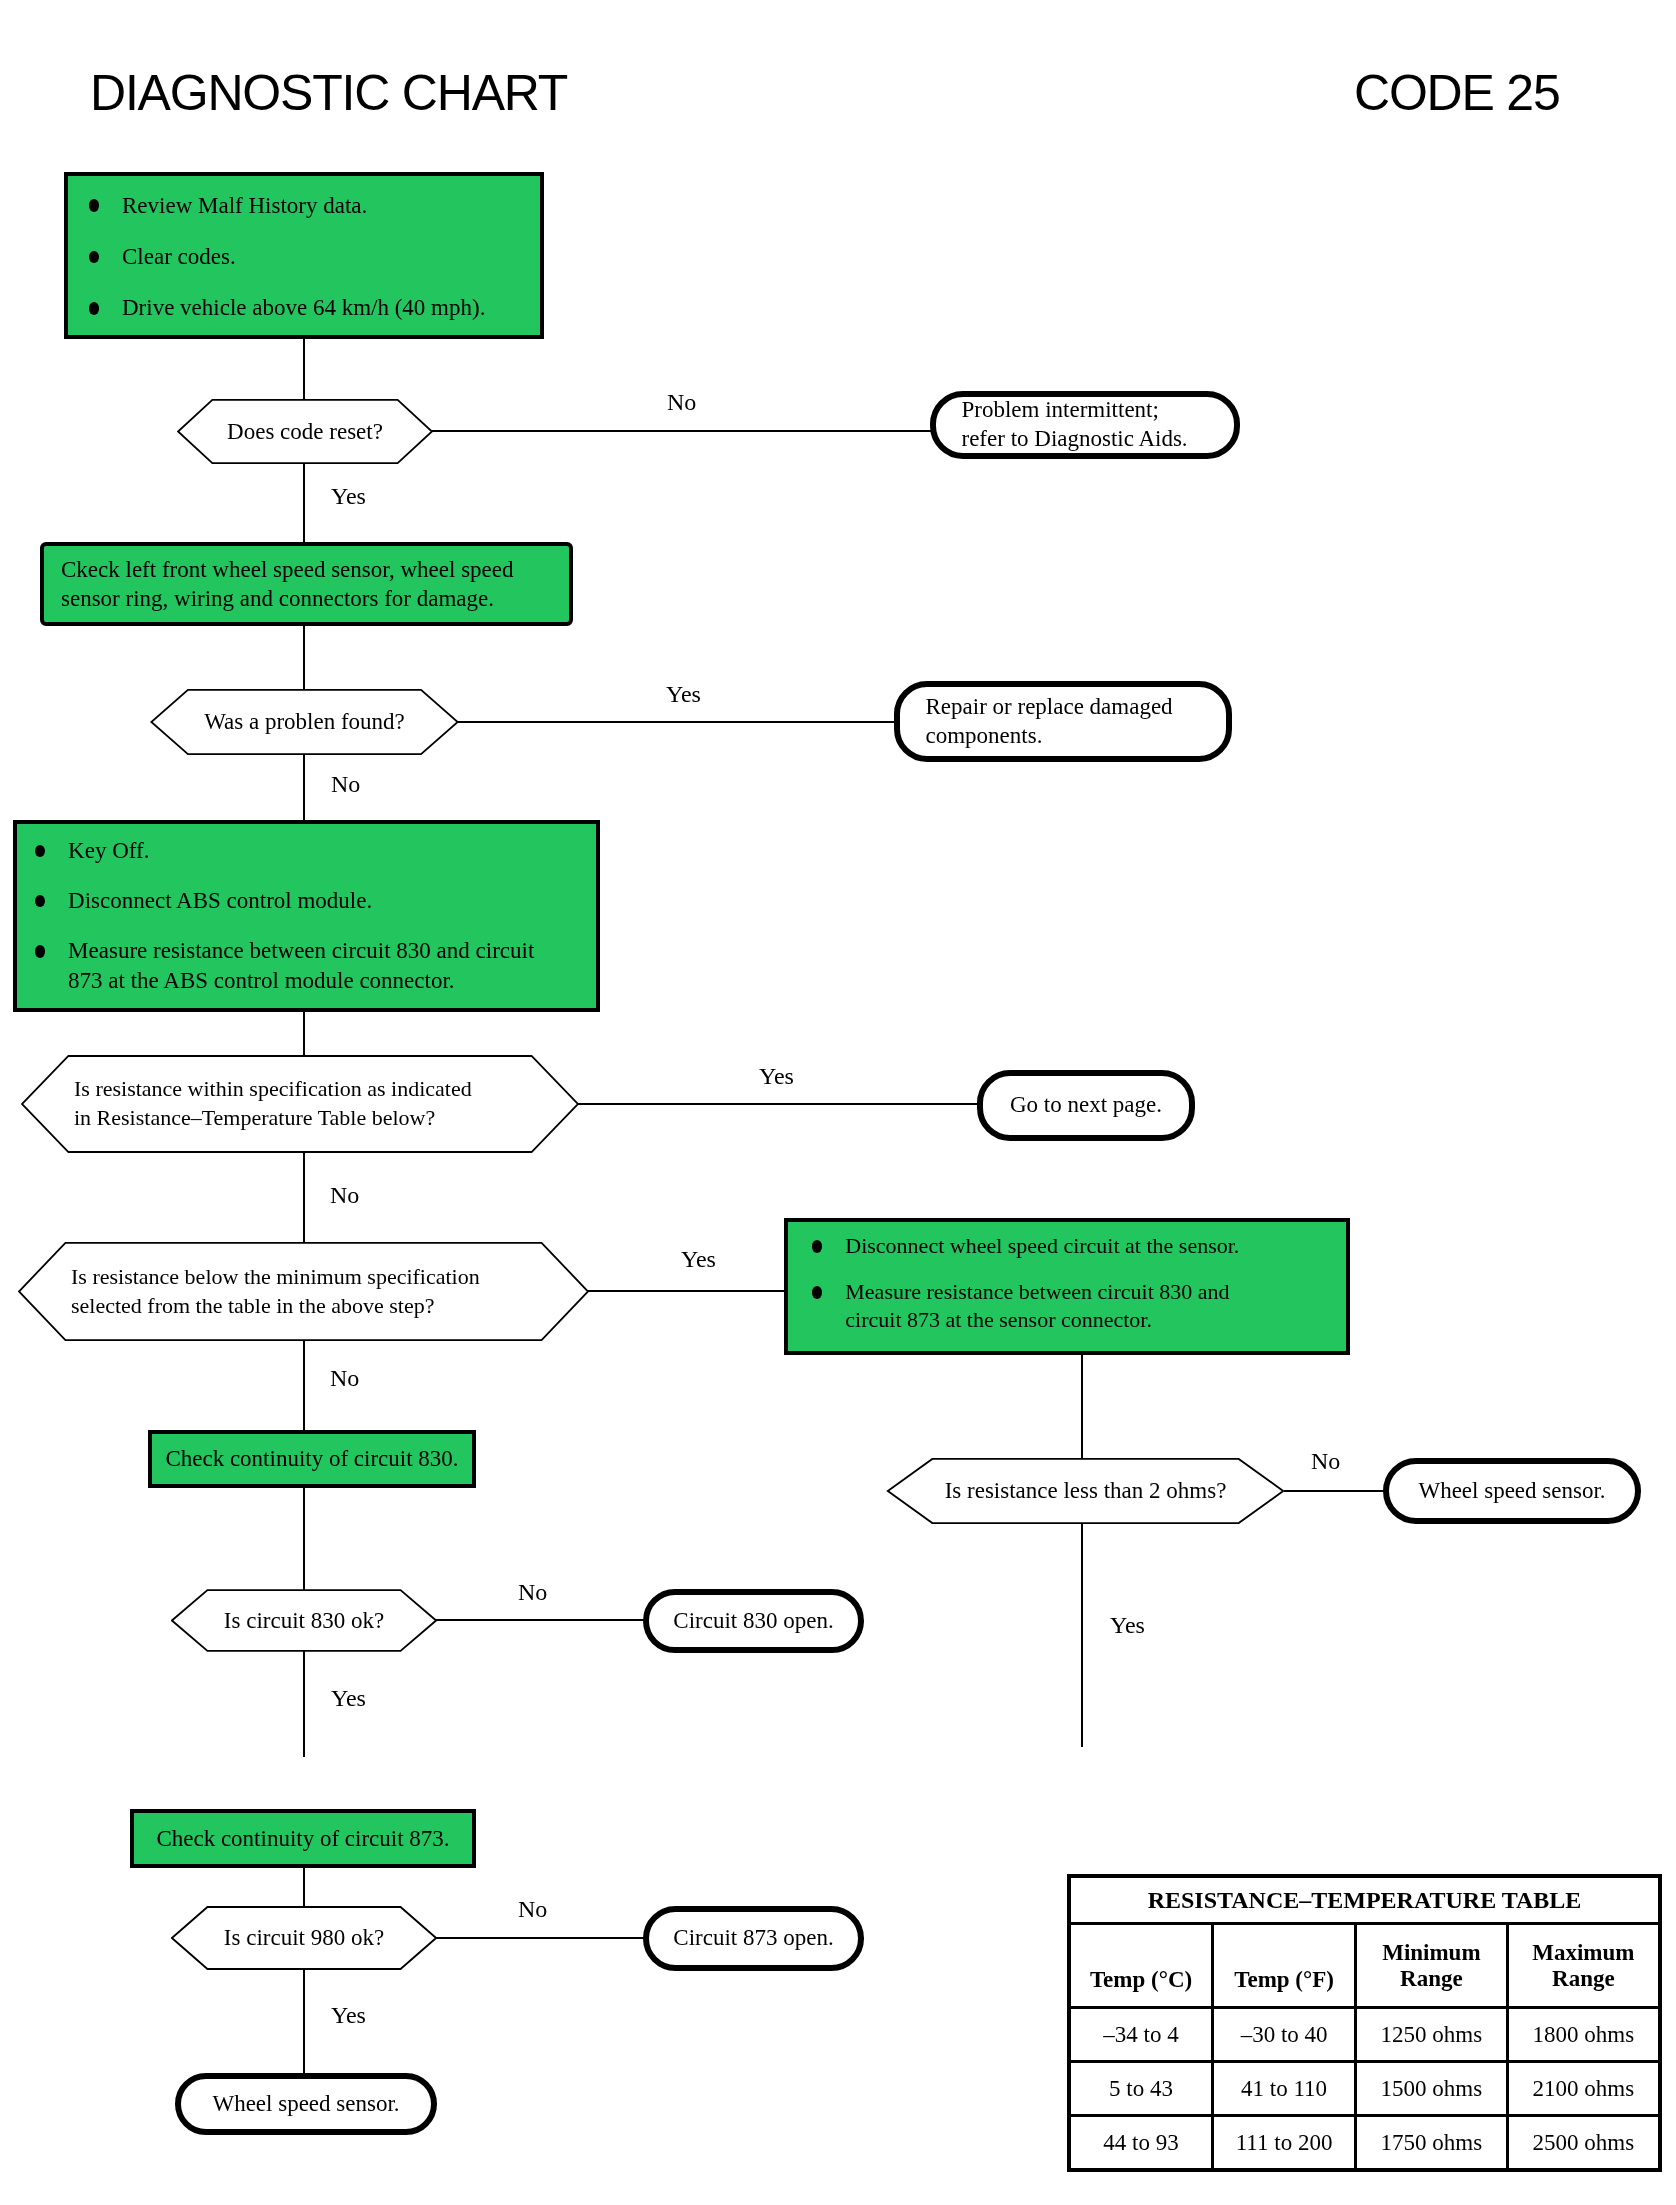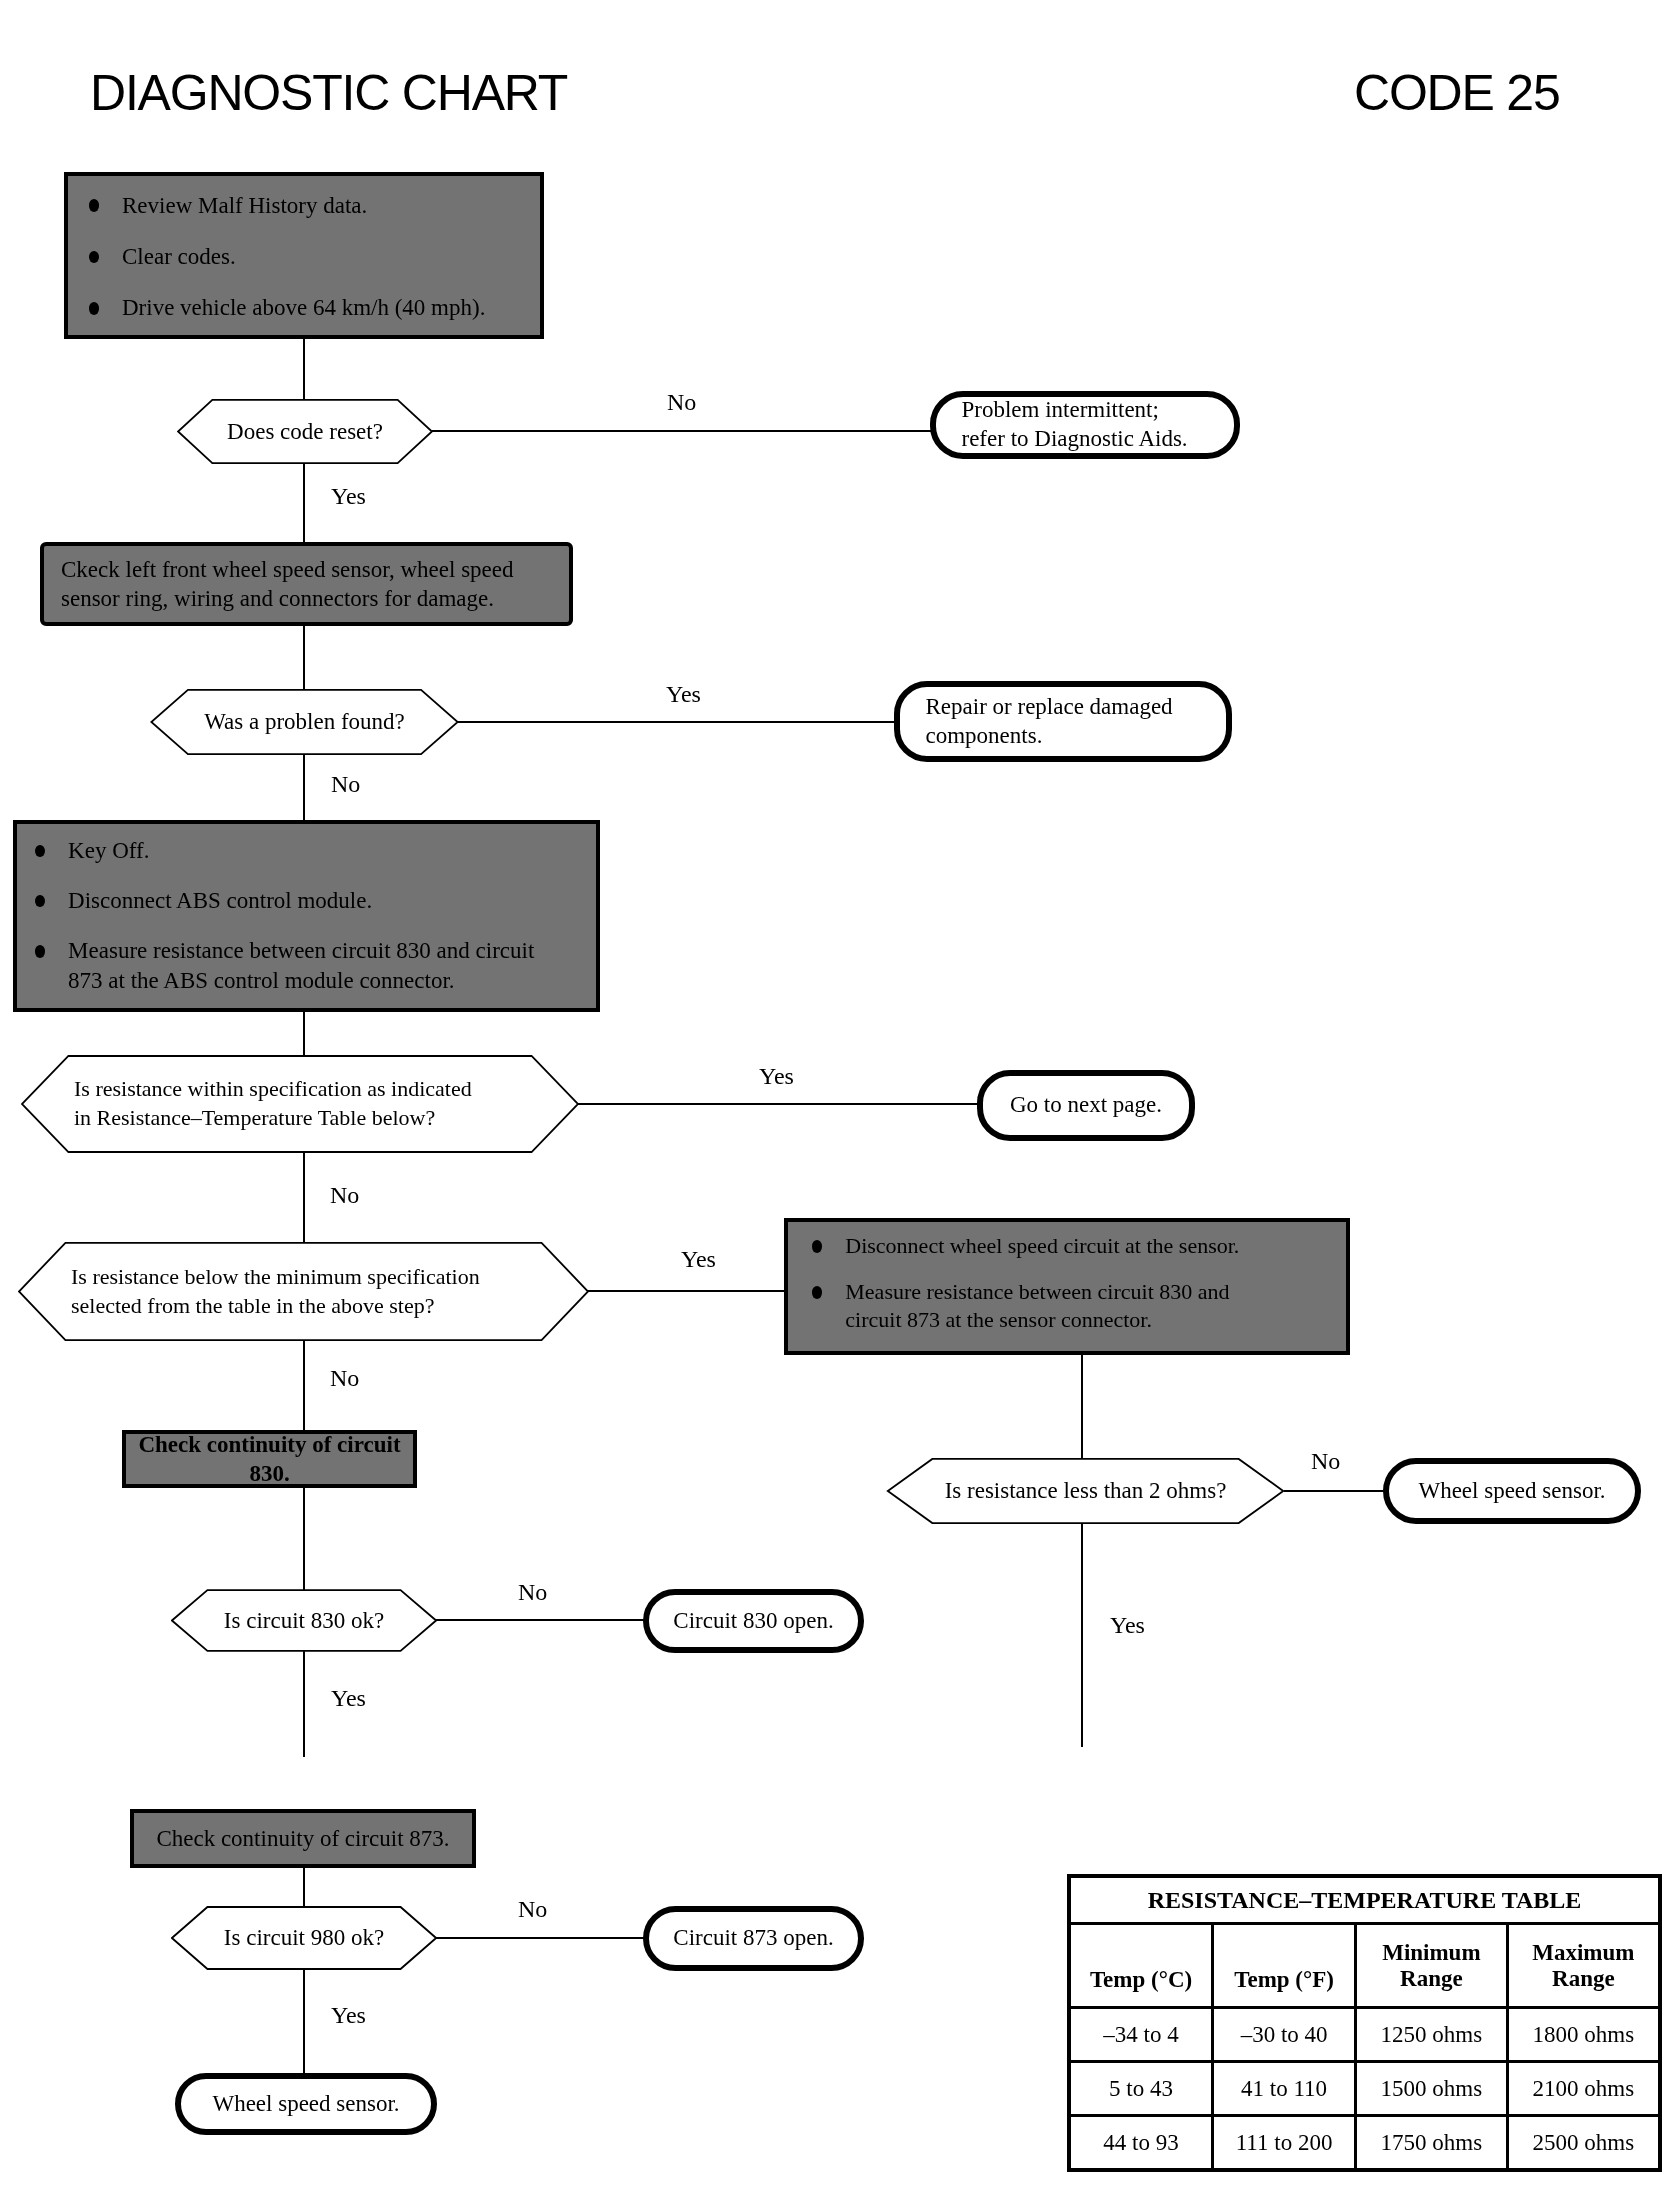--- a/index.html
+++ b/index.html
@@ -3,21 +3,21 @@
 <meta charset="utf-8">
 <style>
   html,body{margin:0;padding:0;background:#ffffff;}
   #page{position:relative;width:1676px;height:2205px;background:#fff;overflow:hidden;
         font-family:"Liberation Serif","DejaVu Serif",serif;color:#000;}
   .pre{white-space:pre-line;}
   
   .htitle{position:absolute;font-family:Liberation Sans, sans-serif;
           font-size:50px;letter-spacing:-1.2px;font-weight:400;}
   
-  .rect{position:absolute;background:#737373;border:4.3px solid #000;box-sizing:border-box;
+  .rect{position:absolute;background:#22c55e;border:4.3px solid #000;box-sizing:border-box;
         font-size:23px;line-height:1.28;}
   .rect.center{display:flex;align-items:center;justify-content:center;text-align:center;}
   .rect.leftpad{display:flex;align-items:center;text-align:left;padding-left:17px;border-radius:6px;}
   
   .bullets{display:flex;flex-direction:column;}
   .bullet-row{display:flex;align-items:flex-start;}
   .bullet-dot{flex:0 0 auto;width:10.3px;height:12.8px;border-radius:50%;background:#000;
               margin-top:8.5px;}
   .bullet-text{padding-left:23px;}
   
@@ -175,21 +175,21 @@
         <span class="bullet-text pre">Disconnect wheel speed circuit at the sensor.</span>
       </div>
       <div class="bullet-row">
         <span class="bullet-dot"></span>
         <span class="bullet-text pre">Measure resistance between circuit 830 and
 circuit 873 at the sensor connector.</span>
       </div>
     </div>
   </div>
 
-  <div class="rect center pre" style="left:122px;top:1430px;width:295px;height:58px;font-weight:bold;">Check continuity of circuit 830.</div>
+  <div class="rect center pre" style="left:148px;top:1430px;width:328px;height:58px;">Check continuity of circuit 830.</div>
 
   <div class="hex" style="left:886px;top:1458px;width:399px;height:66px;">
     <svg width="399" height="66" viewBox="0 0 656 109">
       <polygon points="75,1.5 581,1.5 654.5,54.5 581,107.5 75,107.5 1.5,54.5" fill="#fff" stroke="#000" stroke-width="3"></polygon>
     </svg>
     <div class="hex-label pre">Is resistance less than 2 ohms?</div>
   </div>
 
   <div class="term pre" style="left:1383px;top:1458px;width:258px;height:66px;">Wheel speed sensor.</div>
 

